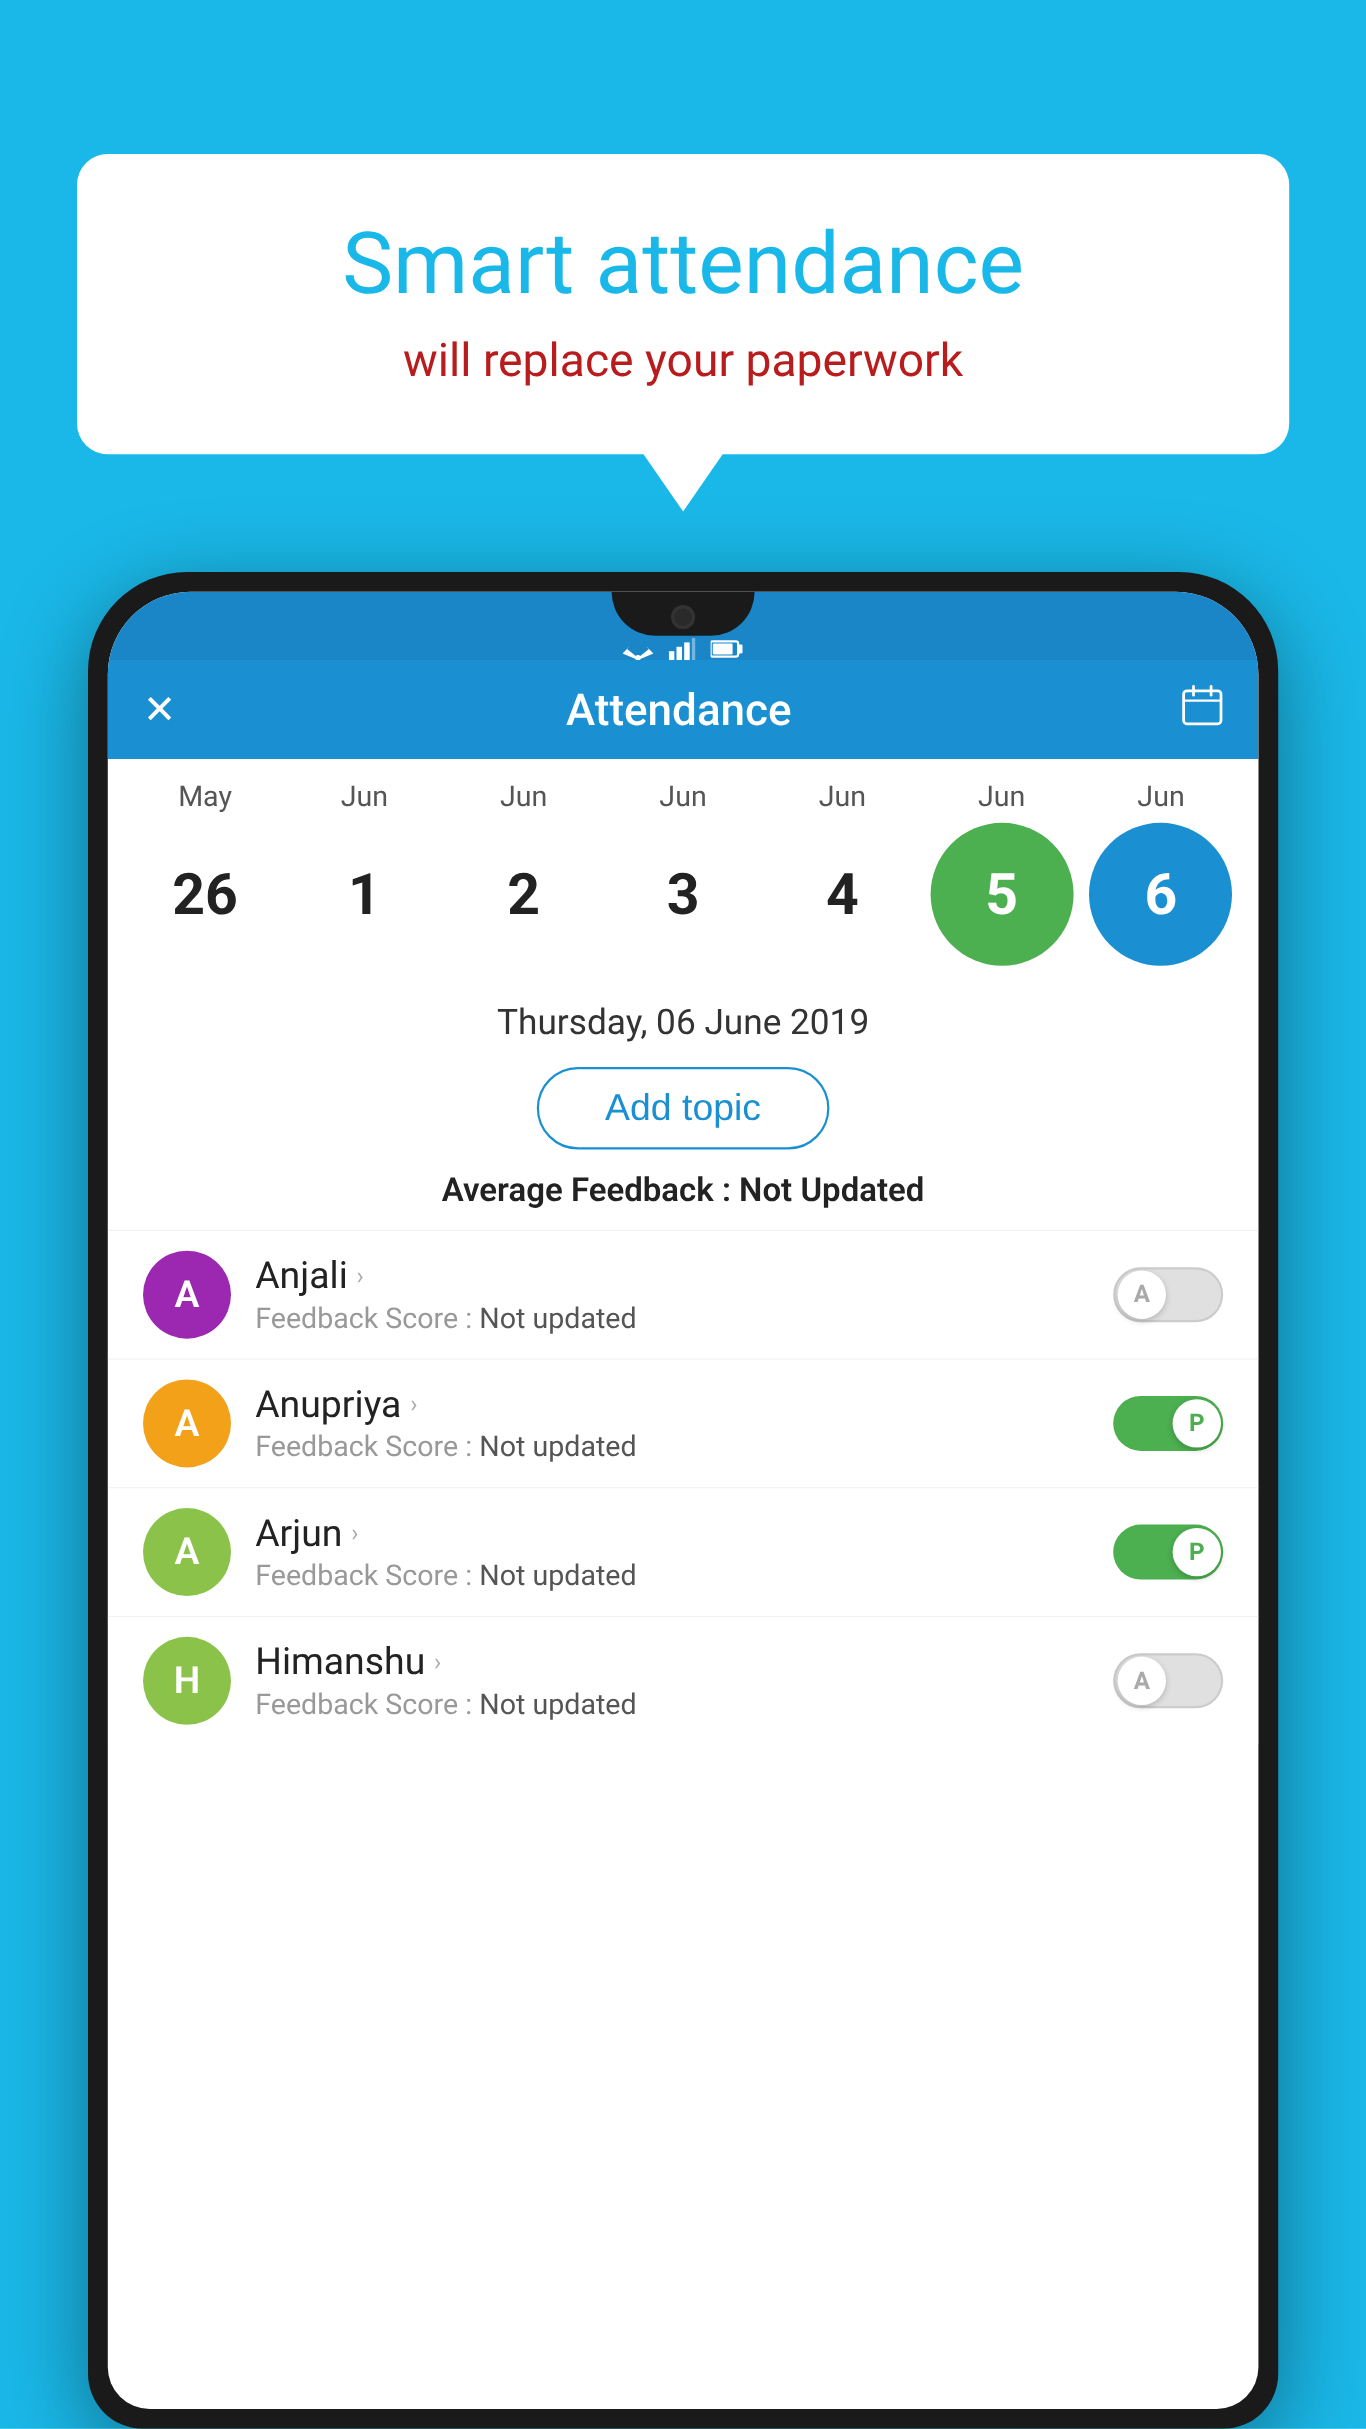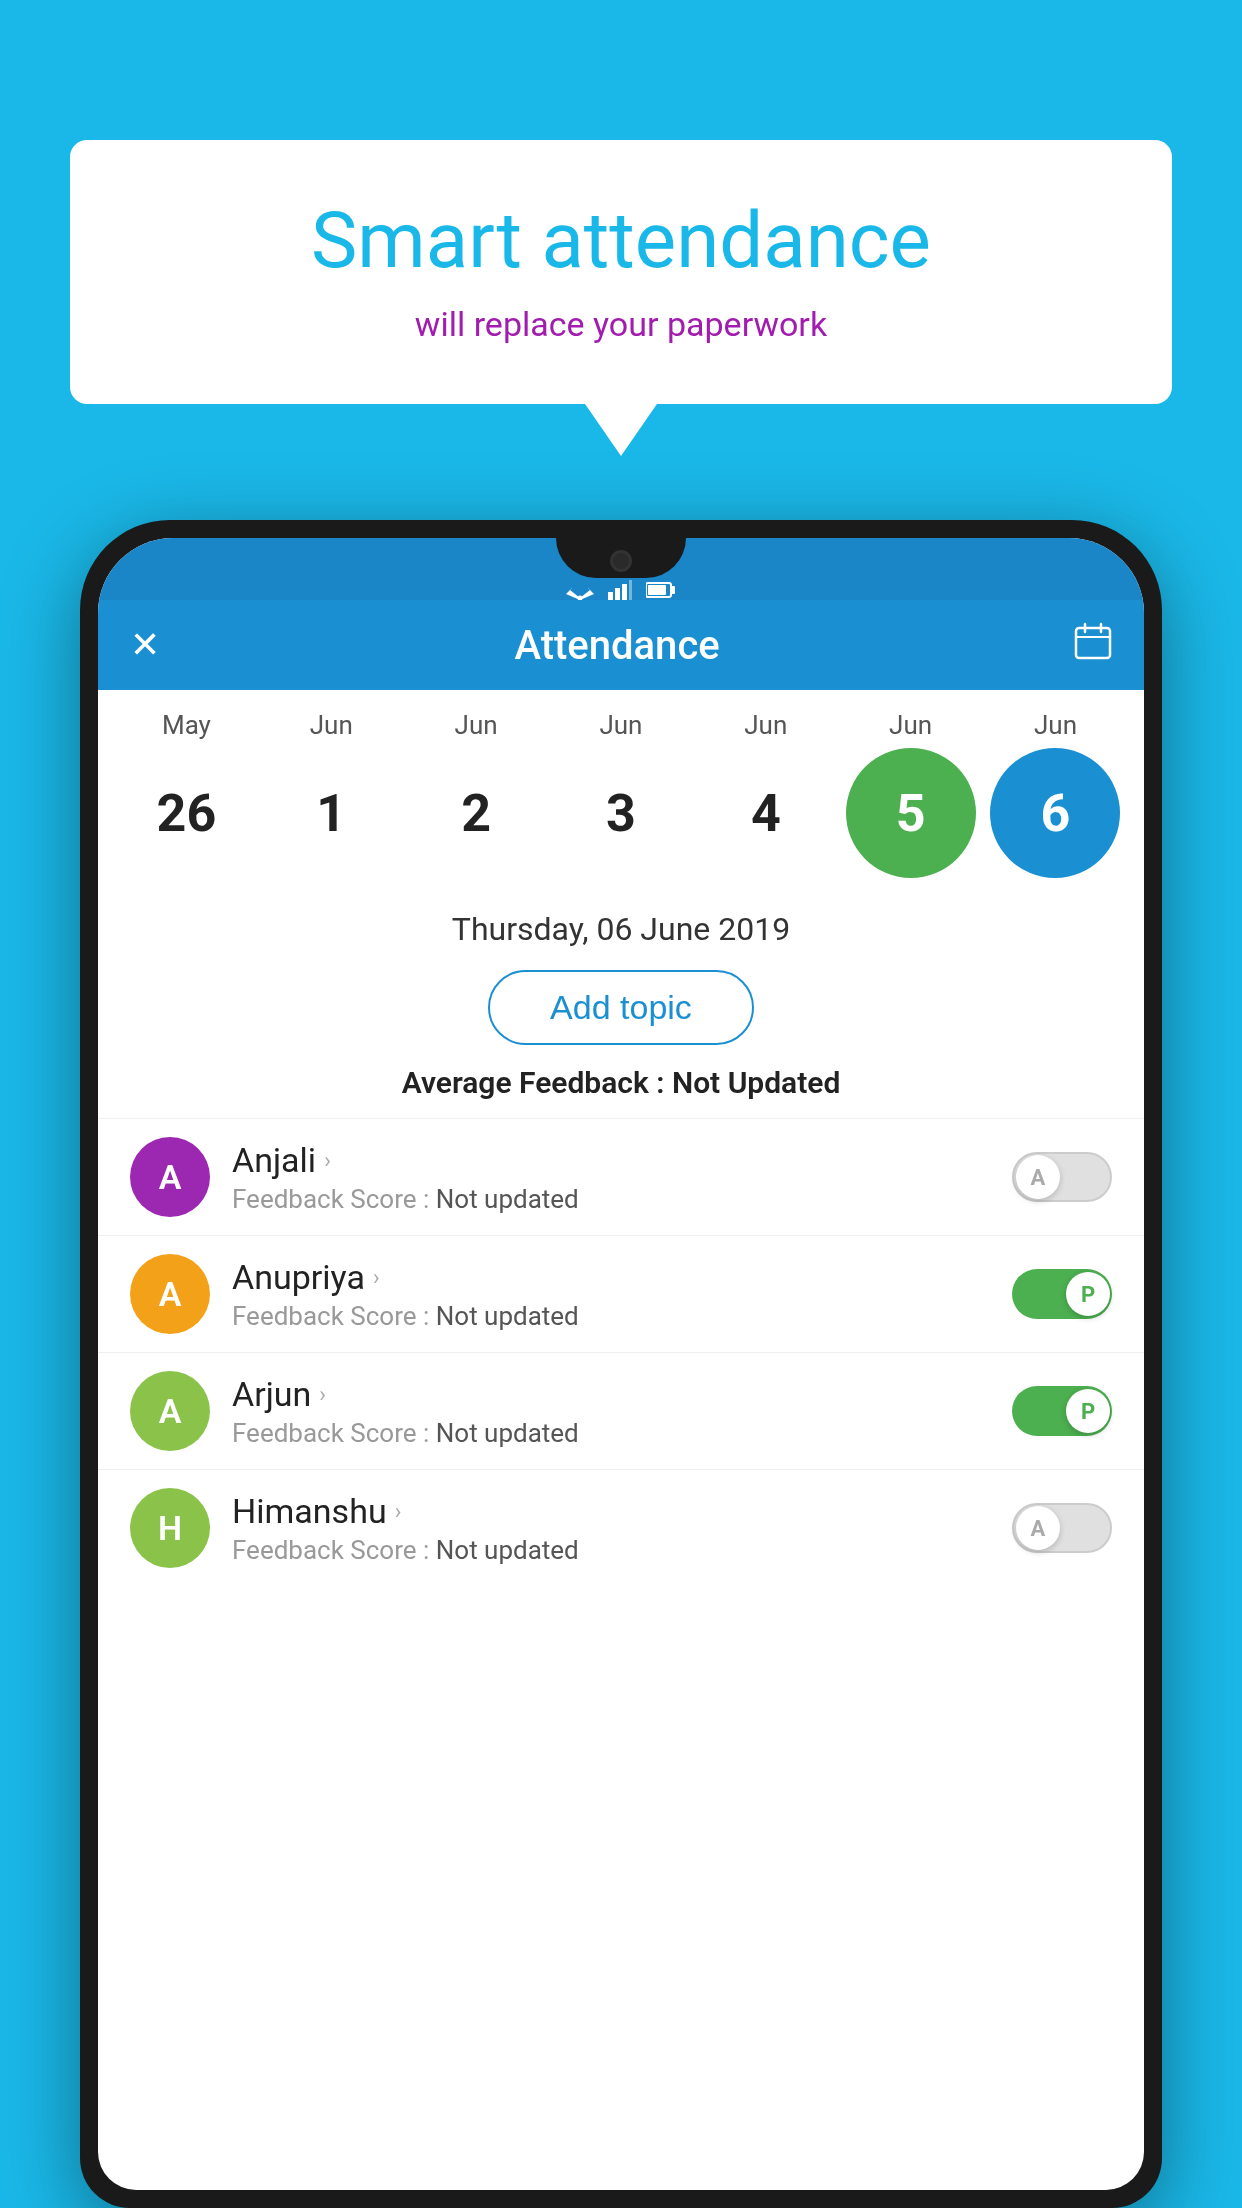--- a/index.html
+++ b/index.html
@@ -12,21 +12,21 @@
       position: relative;
     }
 
     
     .speech-bubble {
       position: absolute;
       top: 140px;
       left: 70px;
       right: 70px;
       background: white;
-      border-radius: 17px;
+      border-radius: 28px;
       padding: 55px 60px 60px;
       text-align: center;
     }
     .speech-bubble::after {
       content: '';
       position: absolute;
       bottom: -52px;
       left: 50%;
       transform: translateX(-50%);
       width: 0;
@@ -35,22 +35,22 @@
       border-right: 38px solid transparent;
       border-top: 55px solid white;
     }
     .bubble-title {
       font-size: 78px;
       color: #1ab8e8;
       font-weight: 400;
       margin-bottom: 18px;
     }
     .bubble-subtitle {
-      font-size: 34px;
-      color: #a21caf;
+      font-size: 42px;
+      color: #b91c1c;
       font-weight: 400;
     }
 
     
     .phone-frame {
       position: absolute;
       top: 520px;
       left: 80px;
       right: 80px;
       bottom: 0;

